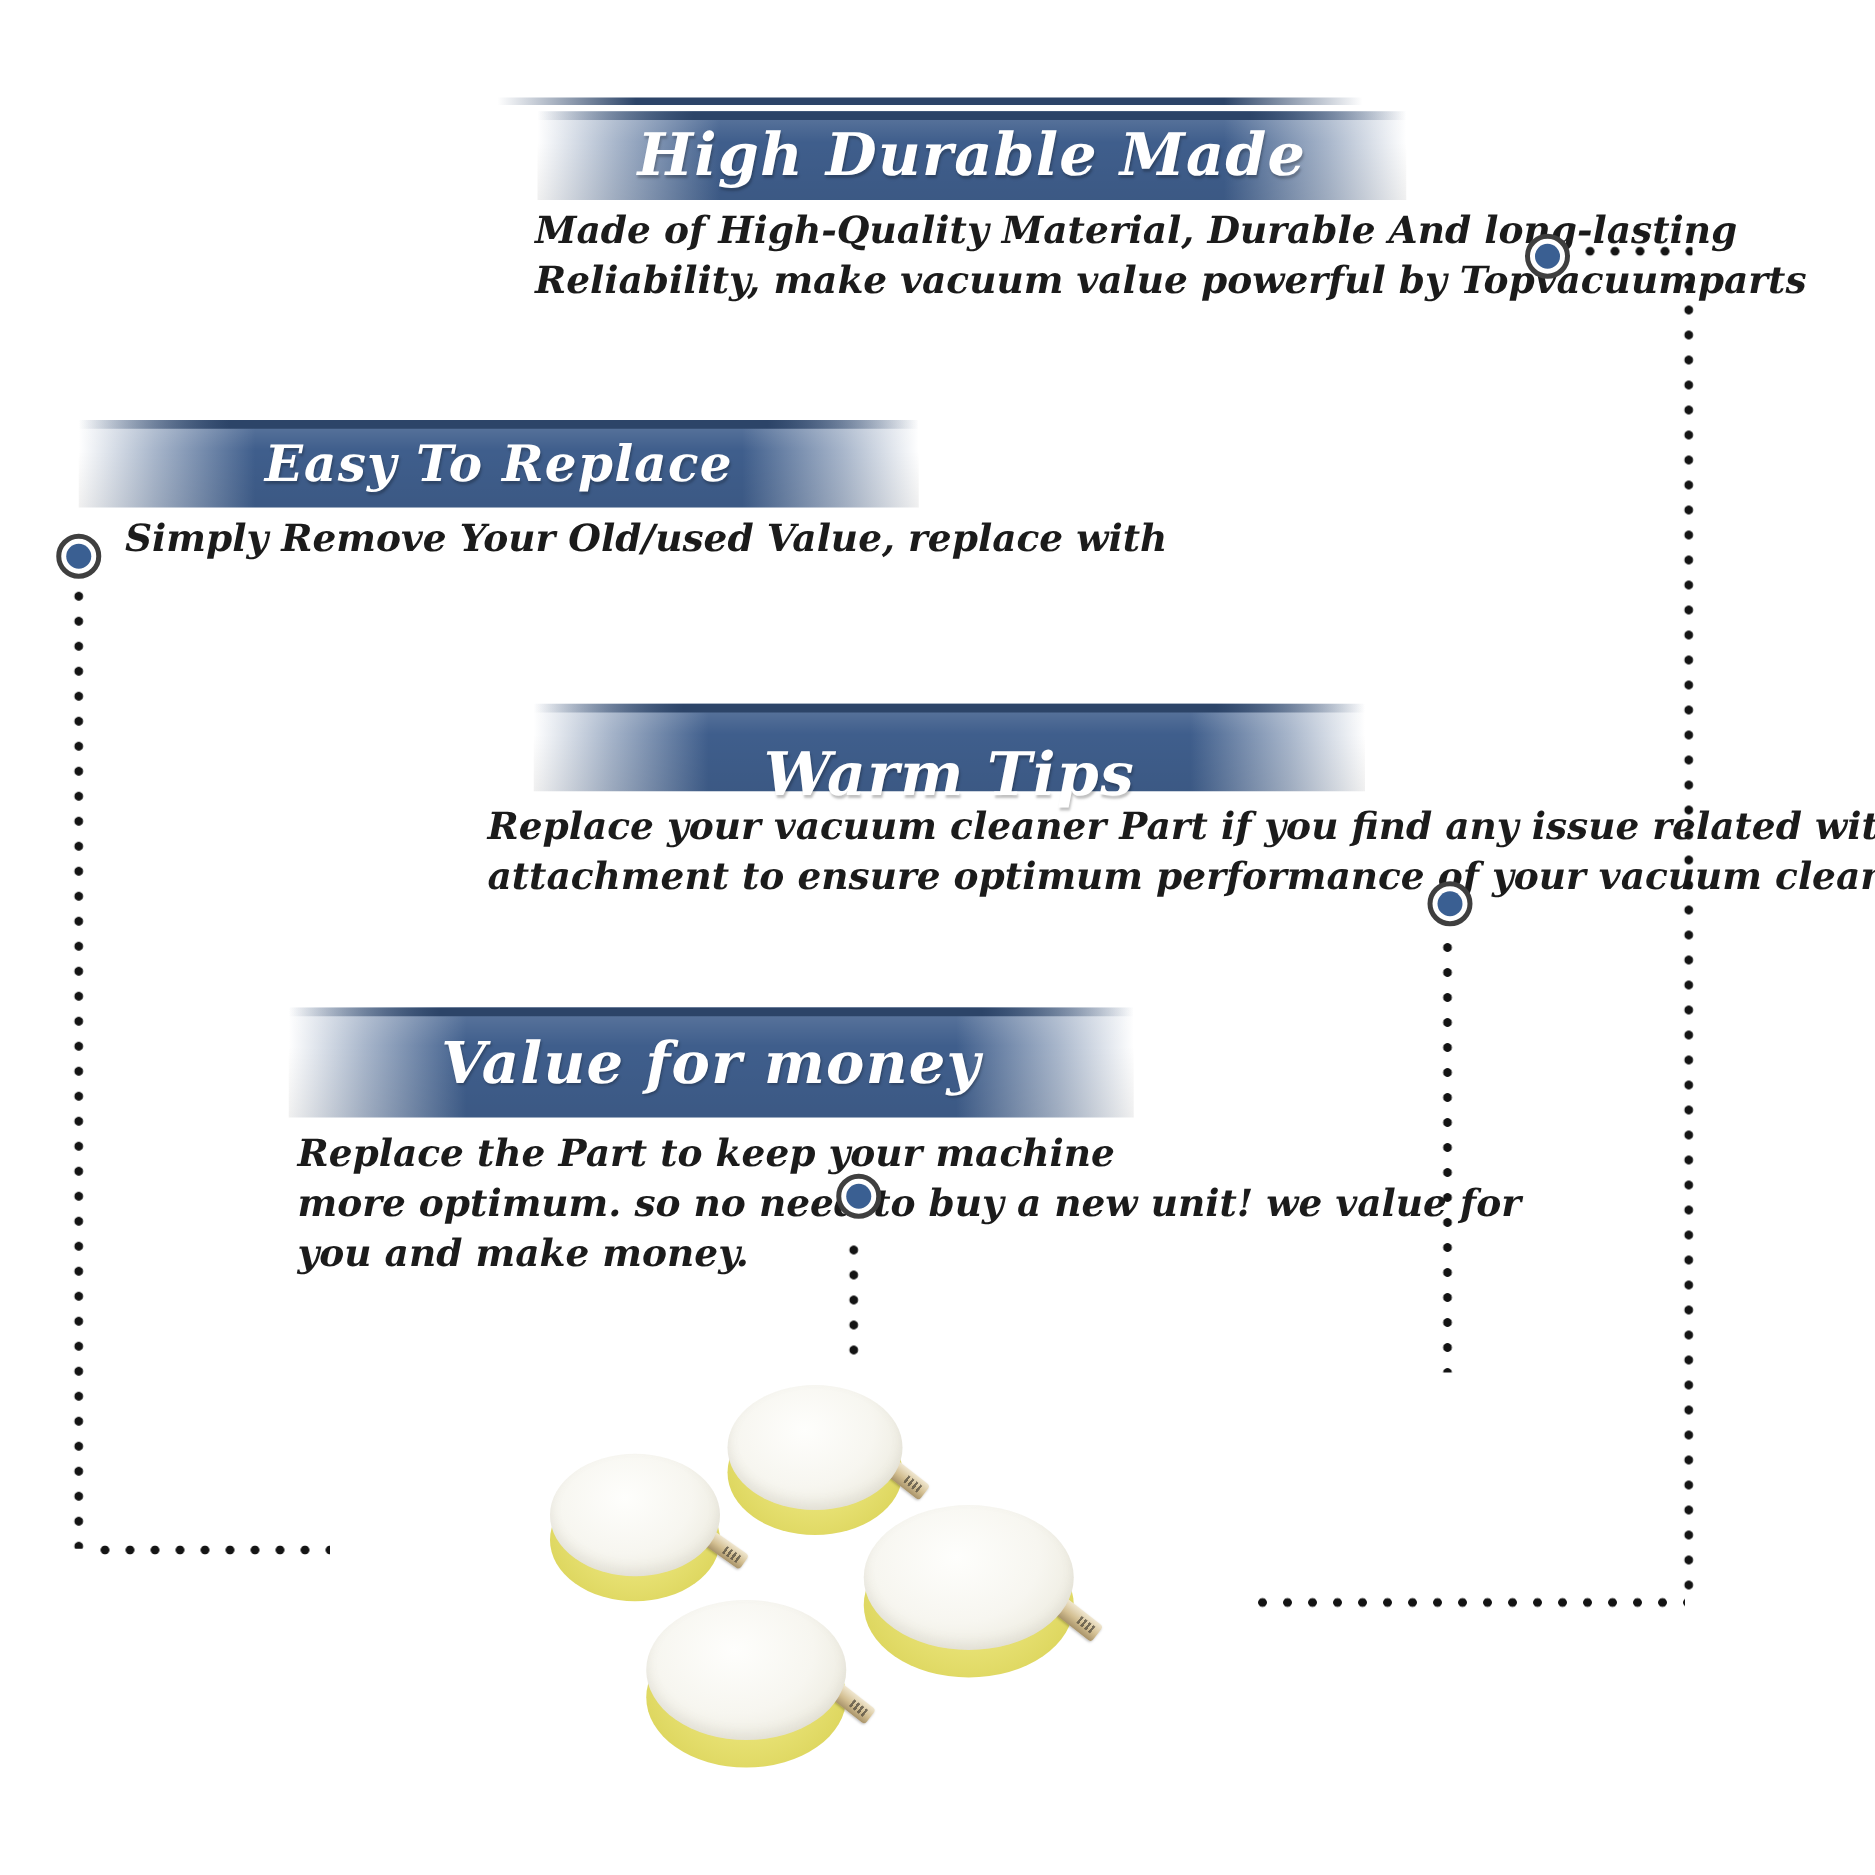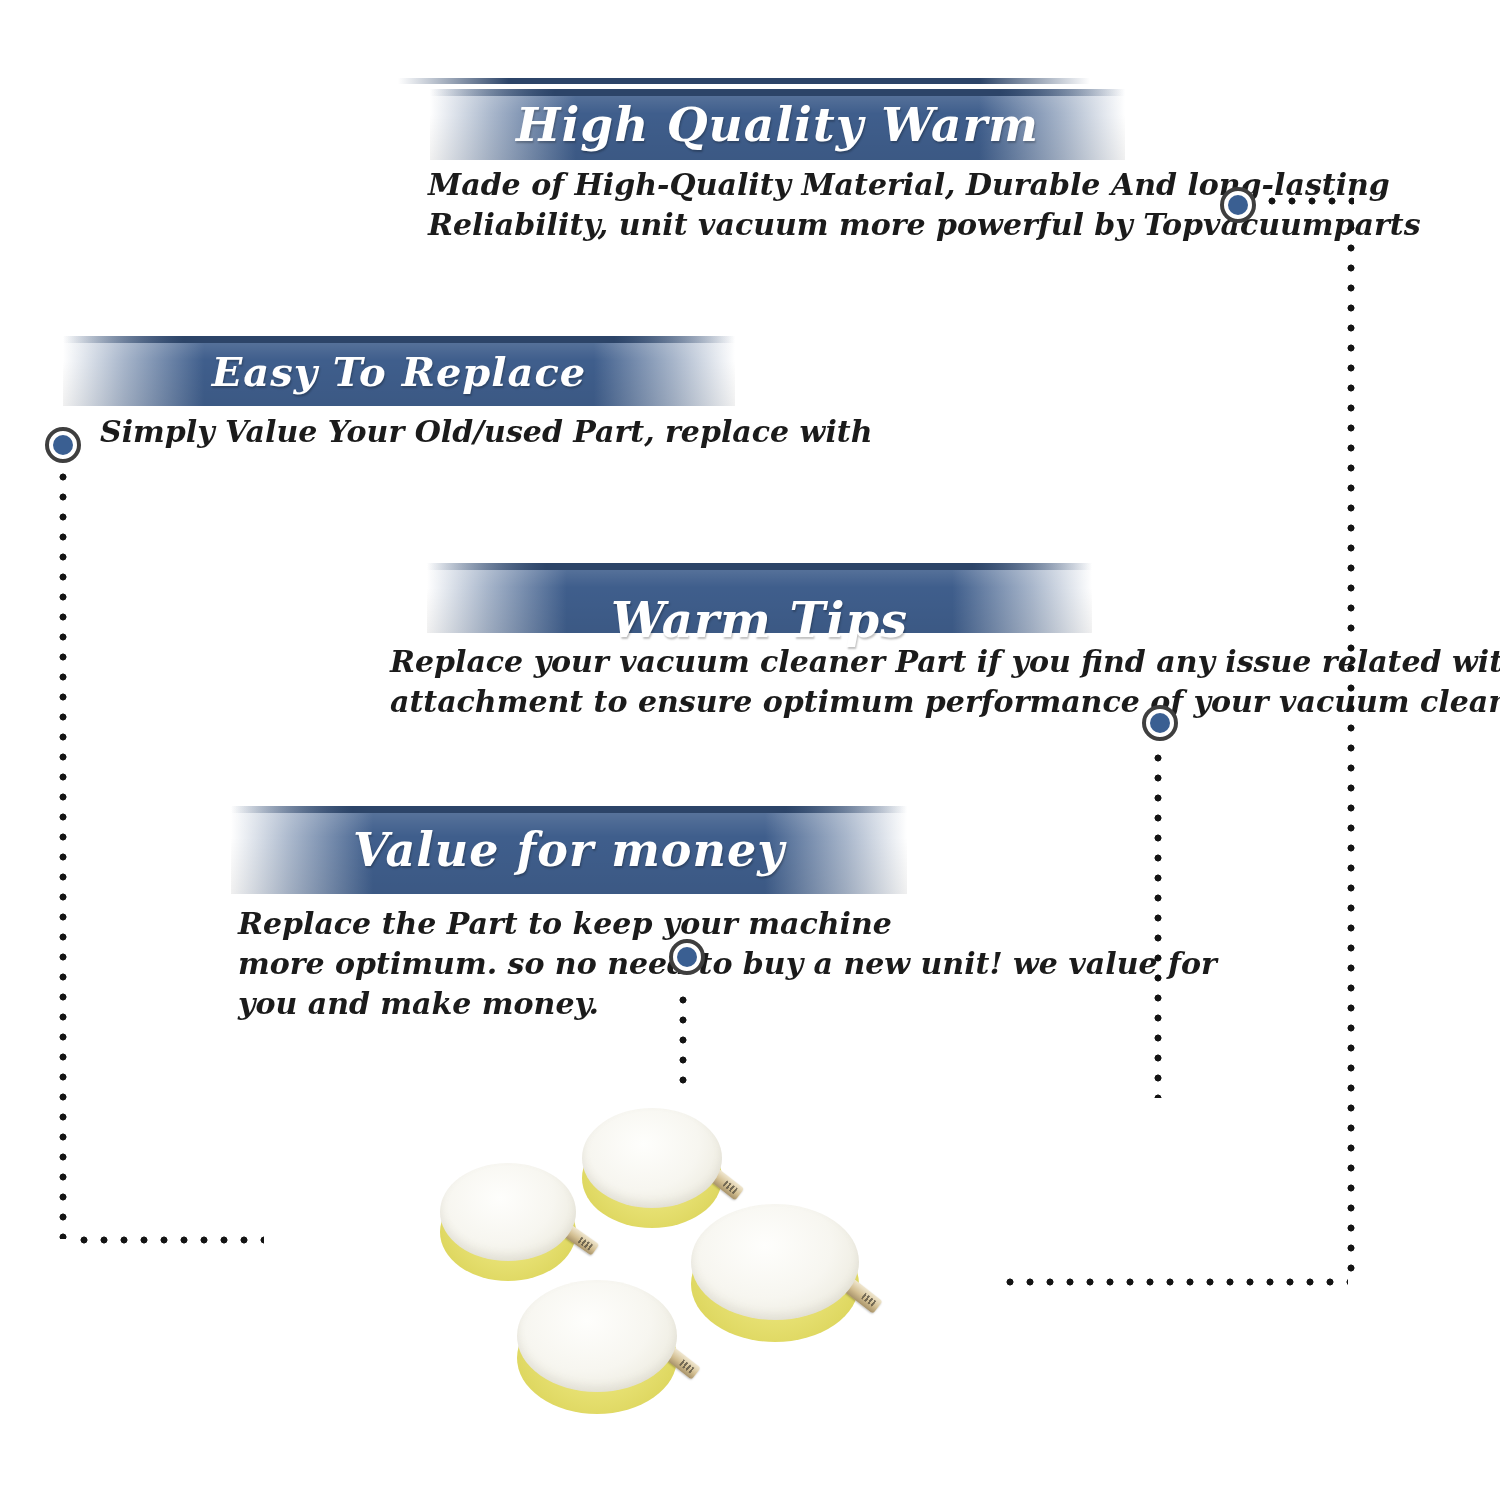--- a/index.html
+++ b/index.html
@@ -70,32 +70,32 @@
     background:repeating-linear-gradient(90deg, #4a4438 0 2px, rgba(0,0,0,0) 2px 4px);
   }
 </style>
 </head>
 <body>
 
 <div id="canvas">
 
   <div class="top-stripe" style="left:398px; top:78px; width:692px;"></div>
   <div class="banner" style="left:430px; top:89px; width:695px; height:71px;">
-    <div class="banner-title" style="font-size:47px;">High Quality Warm</div>
+    <div class="banner-title" style="font-size:47px;">High Durable Made</div>
   </div>
   <div class="copy" style="left:428px; top:165px;font-style:italic;">
     <div>Made of  High-Quality Material, Durable And long-lasting</div>
-    <div>Reliability, unit vacuum more powerful by Topvacuumparts</div>
+    <div>Reliability, make vacuum value powerful by Topvacuumparts</div>
   </div>
 
   <div class="banner" style="left:63px; top:336px; width:672px; height:70px;">
     <div class="banner-title" style="font-size:40px;">Easy To Replace</div>
   </div>
   <div class="copy" style="left:100px; top:412px;">
-    <div>Simply Value Your Old/used Part, replace with</div>
+    <div>Simply Remove Your Old/used Value, replace with</div>
   </div>
 
   <div class="banner" style="left:427px; top:563px; width:665px; height:70px;">
     <div class="banner-title" style="font-size:48px;margin-top:44px;">Warm Tips</div>
   </div>
   <div class="copy centered" style="left:390px; top:642px; width:860px;">
     <div>Replace your vacuum cleaner Part if you find any issue related with</div>
     <div>attachment to ensure optimum performance of your vacuum cleaner.</div>
   </div>
 

